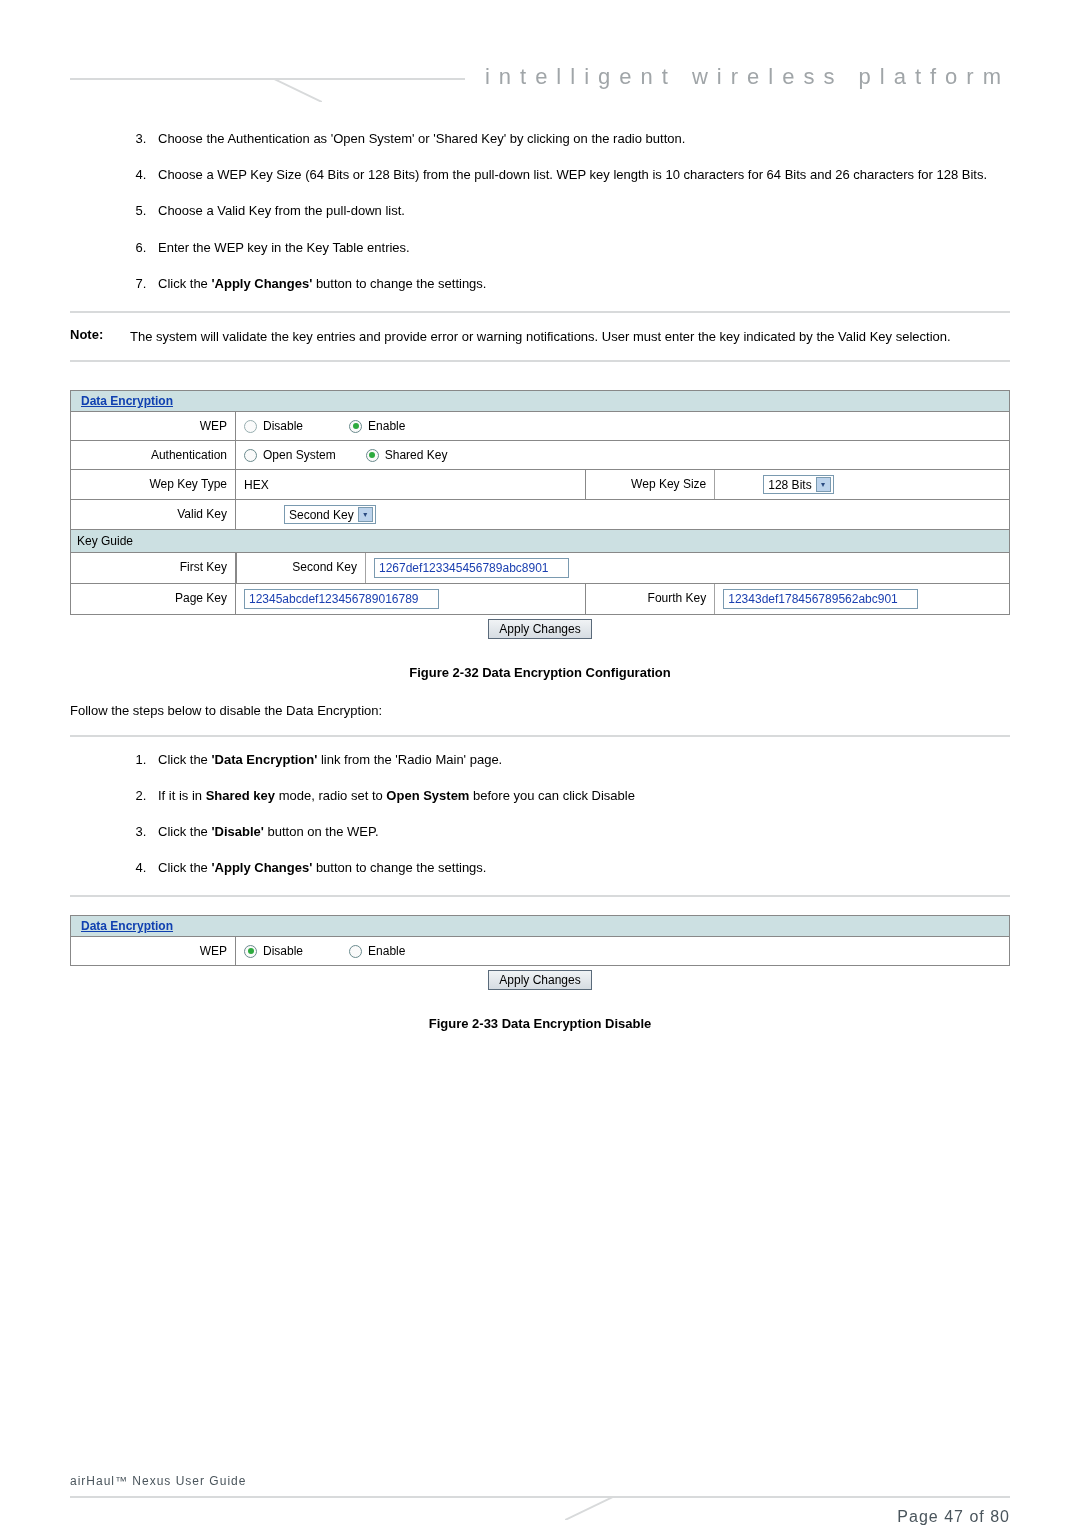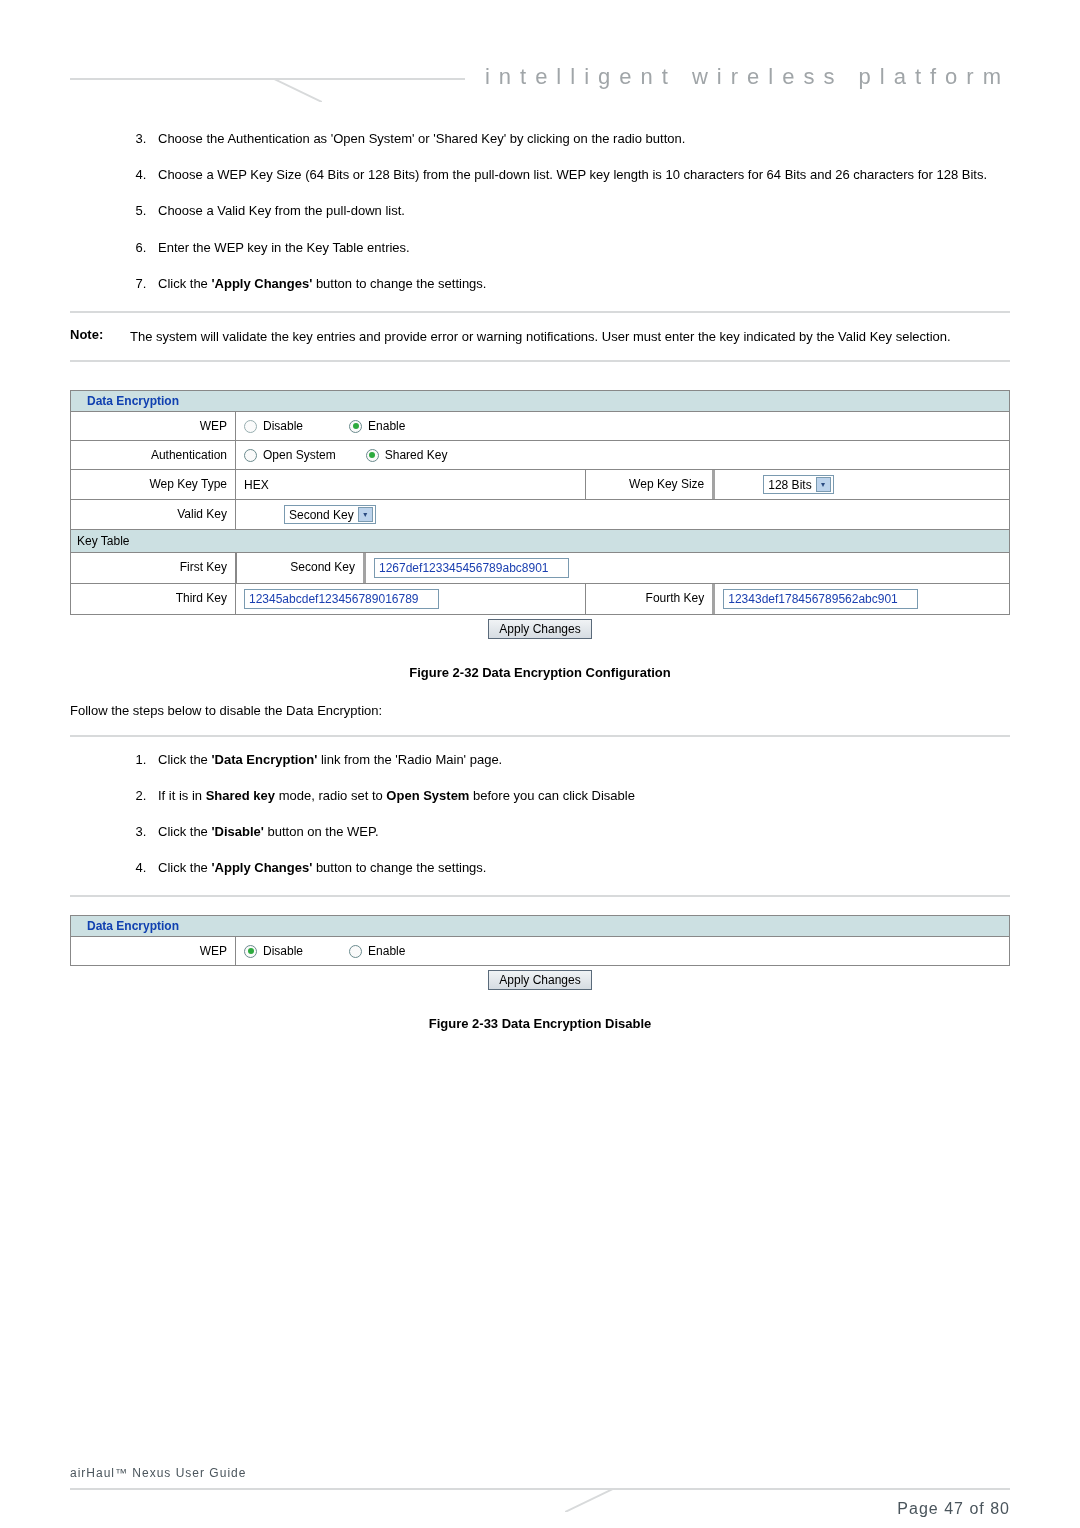--- a/index.html
+++ b/index.html
@@ -71,22 +71,23 @@
   }
   .config-box {
     border: 1px solid #888;
     margin-top: 28px;
     font-family: Tahoma, Arial, sans-serif;
     font-size: 12px;
   }
   .config-title {
     background: #cce0e2;
     color: #1040b0;
+    text-decoration: underline;
     font-weight: bold;
-    padding: 3px 16px;
+    padding: 3px 10px;
     border-bottom: 1px solid #888;
     font-size: 12px;
   }
   .config-row {
     display: flex;
     border-bottom: 1px solid #888;
   }
   .config-row:last-child { border-bottom: none; }
   .config-label {
     width: 165px;
@@ -99,21 +100,21 @@
     padding: 5px 8px;
     display: flex;
     align-items: center;
     gap: 6px;
   }
   .config-mid-label {
     width: 130px;
     text-align: right;
     padding: 7px 8px;
     border-left: 1px solid #888;
-    border-right: 3px solid #a3a3a3;
+    border-right: 1px solid #a3a3a3;
   }
   .subheader {
     background: #cce0e2;
     padding: 4px 6px;
     border-bottom: 1px solid #888;
     font-size: 12px;
   }
   .radio-dot {
     display: inline-flex;
     width: 13px; height: 13px;
@@ -177,21 +178,21 @@
     font-weight: bold;
     font-size: 13px;
     margin: 26px 0 22px 0;
   }
   .body-text {
     margin: 12px 0 14px 0;
     line-height: 1.4;
   }
   .footer {
     position: absolute;
-    bottom: 38px;
+    bottom: 30px;
     left: 70px;
     right: 70px;
   }
   .footer-line {
     border-top: 2px solid #d8dadb;
     position: relative;
   }
   .footer-left {
     position: absolute;
     left: 0;
@@ -286,32 +287,32 @@
     <div class="config-row">
       <div class="config-label">Valid Key</div>
       <div class="config-cell">
         <span class="select-box">
           <span>Second Key</span>
           <span class="select-arrow">▾</span>
         </span>
       </div>
     </div>
 
-    <div class="subheader">Key Table</div>
+    <div class="subheader">Key Guide</div>
 
     <div class="config-row">
       <div class="config-label">First Key</div>
       <div class="config-mid-label">Second Key</div>
       <div class="config-cell">
         <input class="text-input" value="1267def123345456789abc8901" style="">
       </div>
     </div>
 
     <div class="config-row">
-      <div class="config-label">Third Key</div>
+      <div class="config-label">Page Key</div>
       <div class="config-cell" style="flex:1.2;">
         <input class="text-input" value="12345abcdef123456789016789" style="">
       </div>
       <div class="config-mid-label">Fourth Key</div>
       <div class="config-cell">
         <input class="text-input" value="12343def178456789562abc901" style="">
       </div>
     </div>
   </div>
   <div class="apply-row">

